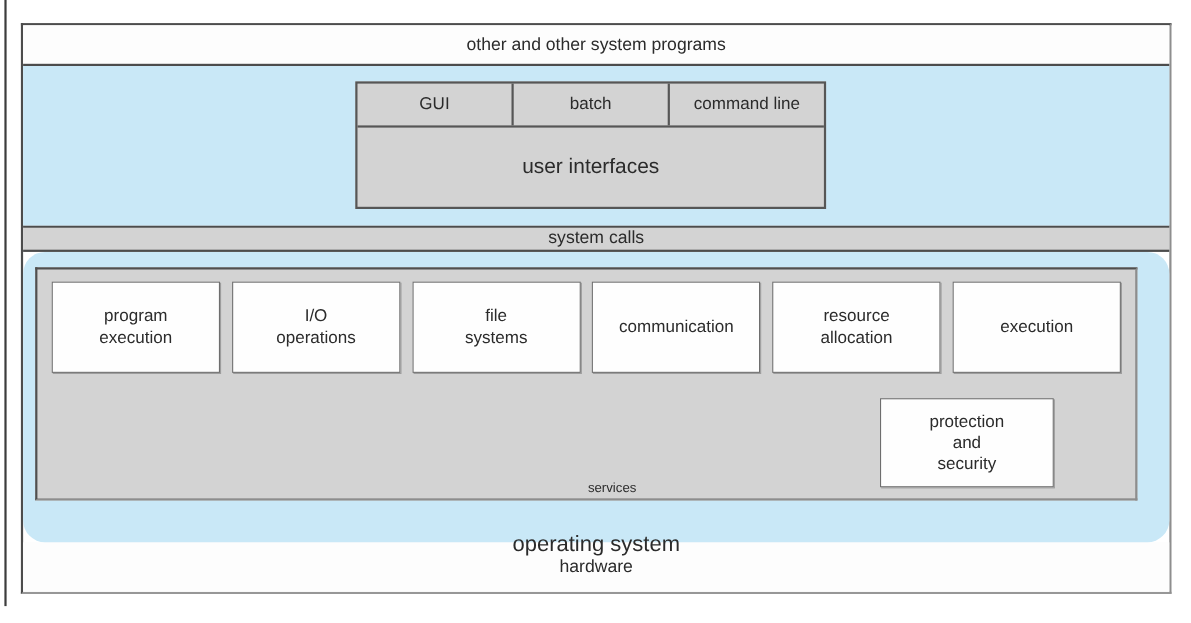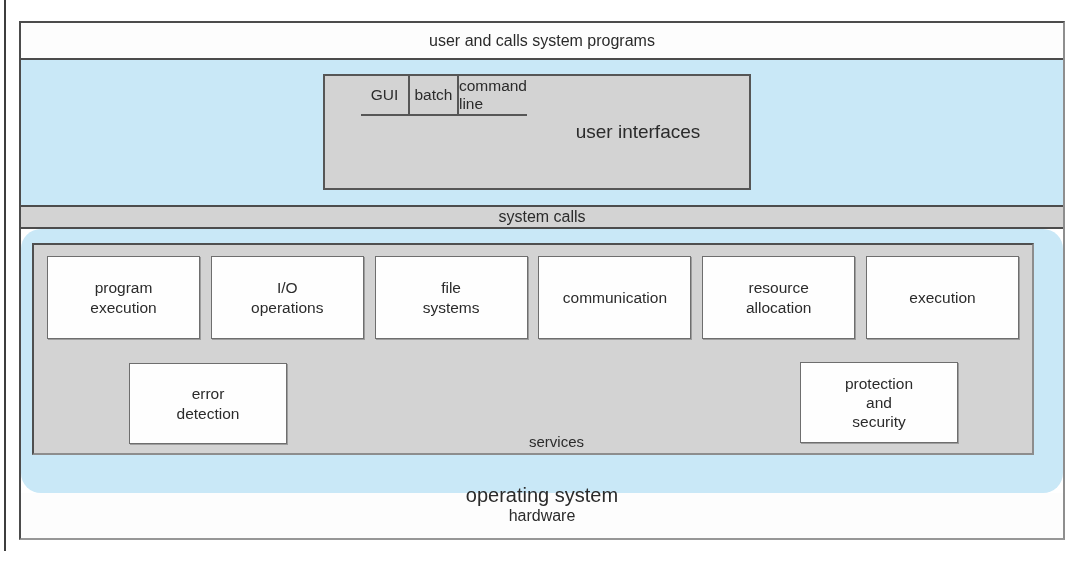--- a/index.html
+++ b/index.html
@@ -76,22 +76,21 @@
   .ui-box {
     position: absolute;
     left: 302px;
     top: 14px;
     width: 428px;
     height: 116px;
     box-sizing: border-box;
     background: #d3d3d3;
     border: 2px solid #565656;
     display: flex;
-    flex-direction: row;
-    padding-left: 36px;
+    flex-direction: column;
   }
   .ui-row {
     height: 40px;
     box-sizing: border-box;
     border-bottom: 2px solid #565656;
     display: flex;
   }
   .ui-cell {
     flex: 1;
     display: flex;
@@ -149,21 +148,21 @@
   }
   .svc-box.abs { position: absolute; }
   .svc-error { left: 95px; top: 118px; width: 158px; height: 81px; }
   .svc-protection { left: 766px; top: 117px; width: 158px; height: 81px; line-height: 19px; }
   .services-label {
     position: absolute;
     left: 0;
     right: 0;
     bottom: 3px;
     text-align: center;
-    font-size: 15px;
+    font-size: 12px;
     padding-left: 47px;
   }
   .os-label {
     position: absolute;
     left: 0;
     right: 0;
     top: 226px;
     bottom: 0;
     display: flex;
     align-items: center;
@@ -175,21 +174,21 @@
 </style>
 </head>
 <body>
 
 <div class="page">
   <div class="page-rule"></div>
 
   <div class="diagram">
 
     <div class="band band-top">
-      <span>user and calls system programs</span>
+      <span>other and other system programs</span>
     </div>
 
     <div class="band band-blue1">
       <div class="ui-box">
         <div class="ui-row">
           <div class="ui-cell">
             <span>GUI</span>
           </div>
           <div class="ui-cell">
             <span>batch</span>
@@ -229,24 +228,20 @@
           </div>
           <div class="svc-box">
             <span class="multiline">resource
 allocation</span>
           </div>
           <div class="svc-box">
             <span class="multiline">execution</span>
           </div>
         </div>
 
-        <div class="svc-box abs svc-error">
-          <span class="multiline">error
-detection</span>
-        </div>
         <div class="svc-box abs svc-protection">
           <span class="multiline">protection
 and
 security</span>
         </div>
 
         <div class="services-label">
           <span>services</span>
         </div>
       </div>

